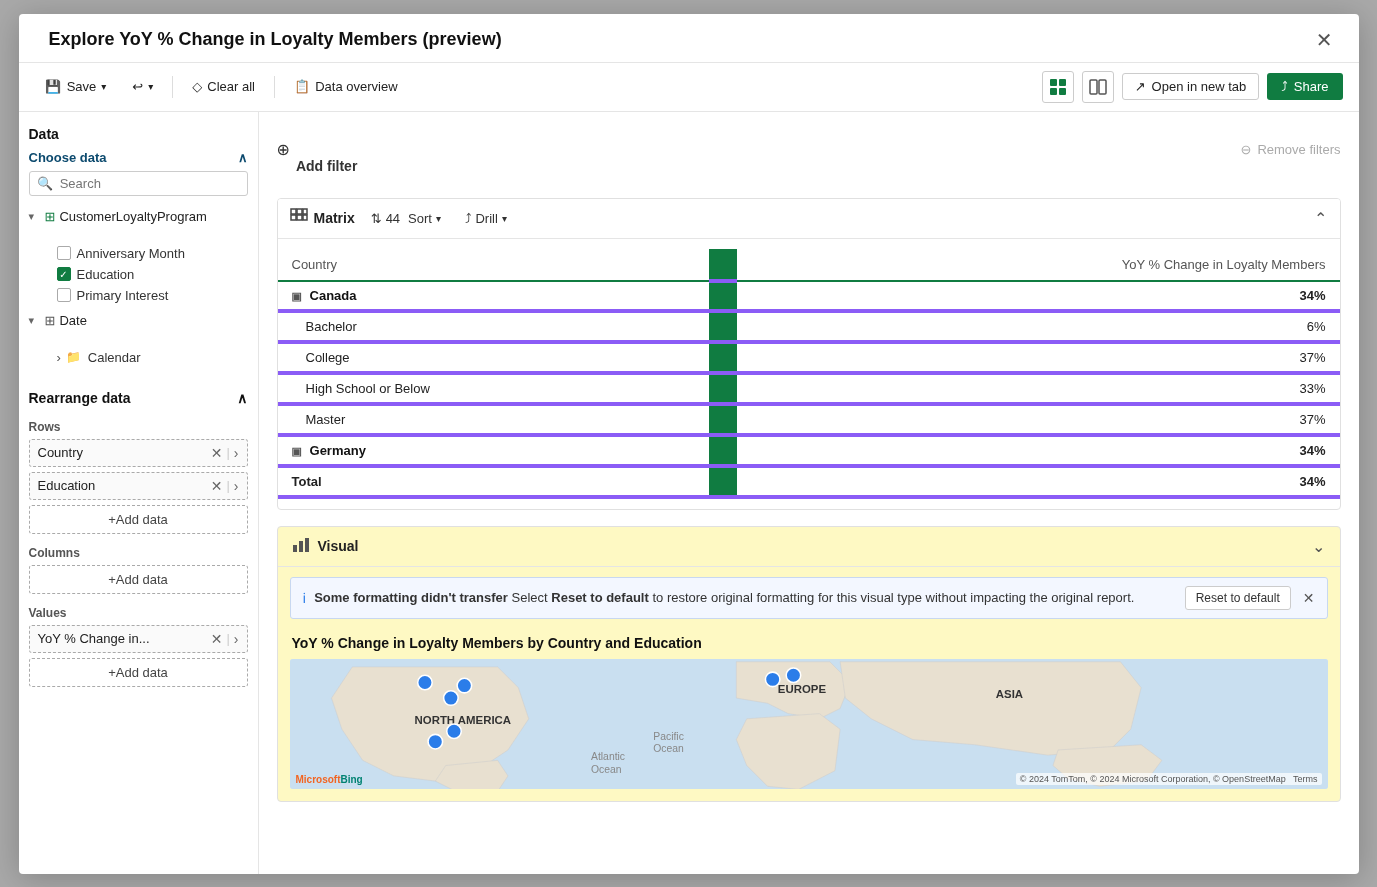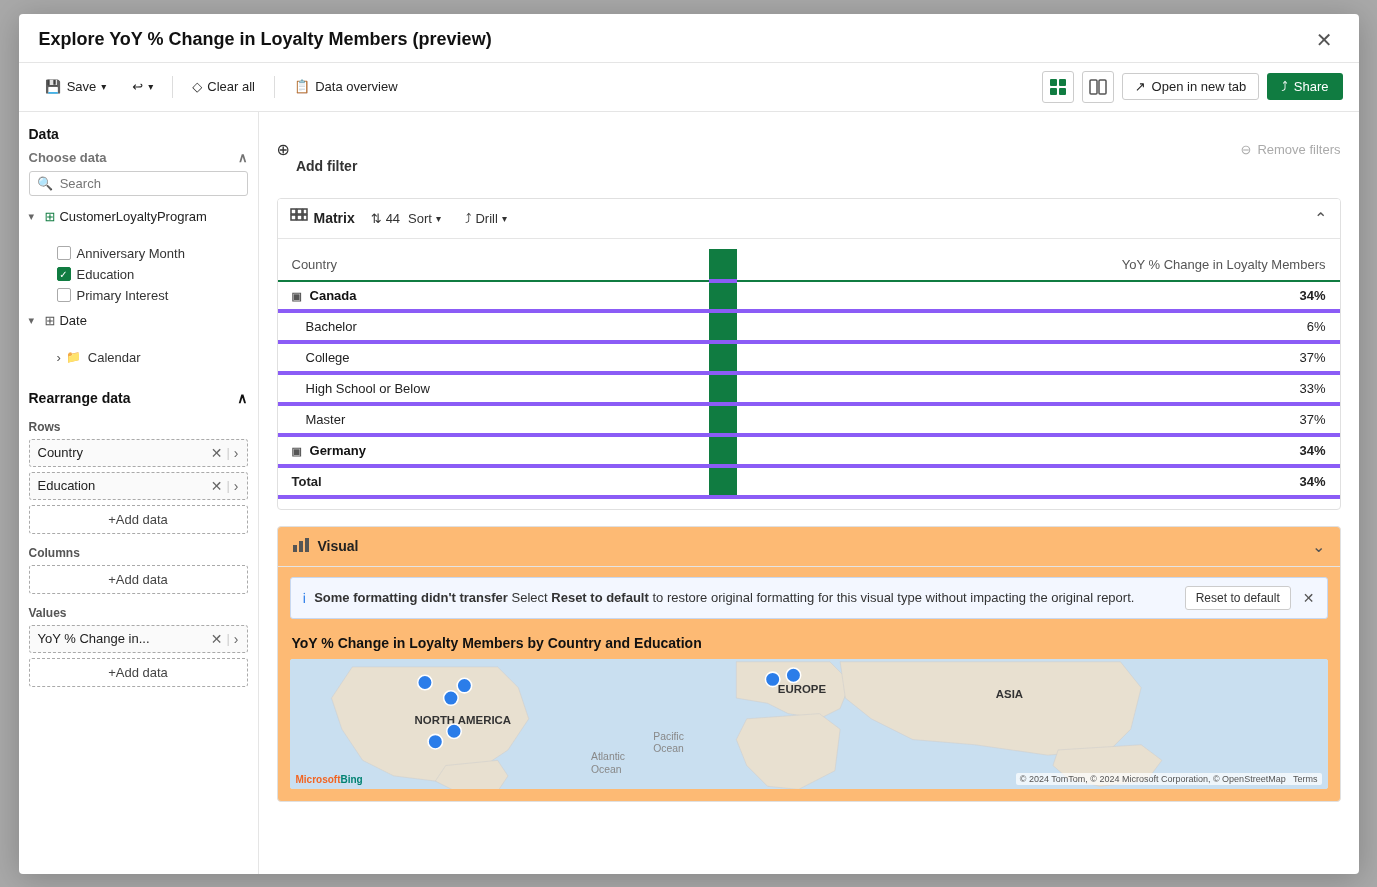--- a/index.html
+++ b/index.html
@@ -36,20 +36,21 @@
       align-items: center;
       justify-content: space-between;
       padding: 14px 20px 10px 20px;
       border-bottom: 1px solid #e5e5e5;
       flex-shrink: 0;
     }
     .modal-title {
       font-size: 18px;
       font-weight: 600;
       color: #111;
+      margin-left: 10px;
     }
     .modal-close {
       background: none;
       border: none;
       font-size: 20px;
       color: #555;
       cursor: pointer;
       line-height: 1;
       padding: 2px 6px;
     }
@@ -110,21 +111,21 @@
     }
     .sidebar-section-title {
       font-size: 14px;
       font-weight: 700;
       color: #111;
       margin-bottom: 8px;
     }
     .sidebar-subtitle {
       font-size: 13px;
       font-weight: 600;
-      color: #737373;
+      color: #0c4a6e;
       margin-bottom: 6px;
       display: flex;
       align-items: flex-end;
       justify-content: space-between;
     }
     .search-box {
       display: flex;
       align-items: center;
       border: 1px solid #ccc;
       border-radius: 3px;
@@ -223,21 +224,21 @@
     .matrix-table td.right { text-align: right; }
     .matrix-table tr.country-row td { font-weight: 700; }
     .matrix-table tr.country-row td:first-child { color: #111; }
     .matrix-table tr.child-row td:first-child { padding-left: 28px; font-weight: 400; }
     .matrix-table tr.total-row td { font-weight: 700; border-top: 2px solid #ccc; }
     .expand-icon { font-size: 11px; margin-right: 4px; color: #555; }
     .matrix-col-divider {
       width: 3px; padding: 0; background: #107c41;
     }
     
-    .visual-panel { border: 1px solid #e0e0e0; border-radius: 4px; overflow: hidden; background: #fdba74; }
+    .visual-panel { border: 1px solid #e0e0e0; border-radius: 4px; overflow: hidden; background: #fef9c3; }
     .visual-panel-header {
       display: flex; align-items: center; justify-content: space-between;
       padding: 10px 14px; border-bottom: 1px solid #e5e5e5;
     }
     .visual-panel-title {
       display: flex; align-items: center; gap: 8px;
       font-size: 14px; font-weight: 600; color: #222;
     }
     .info-bar {
       display: flex; align-items: center; gap: 8px;

